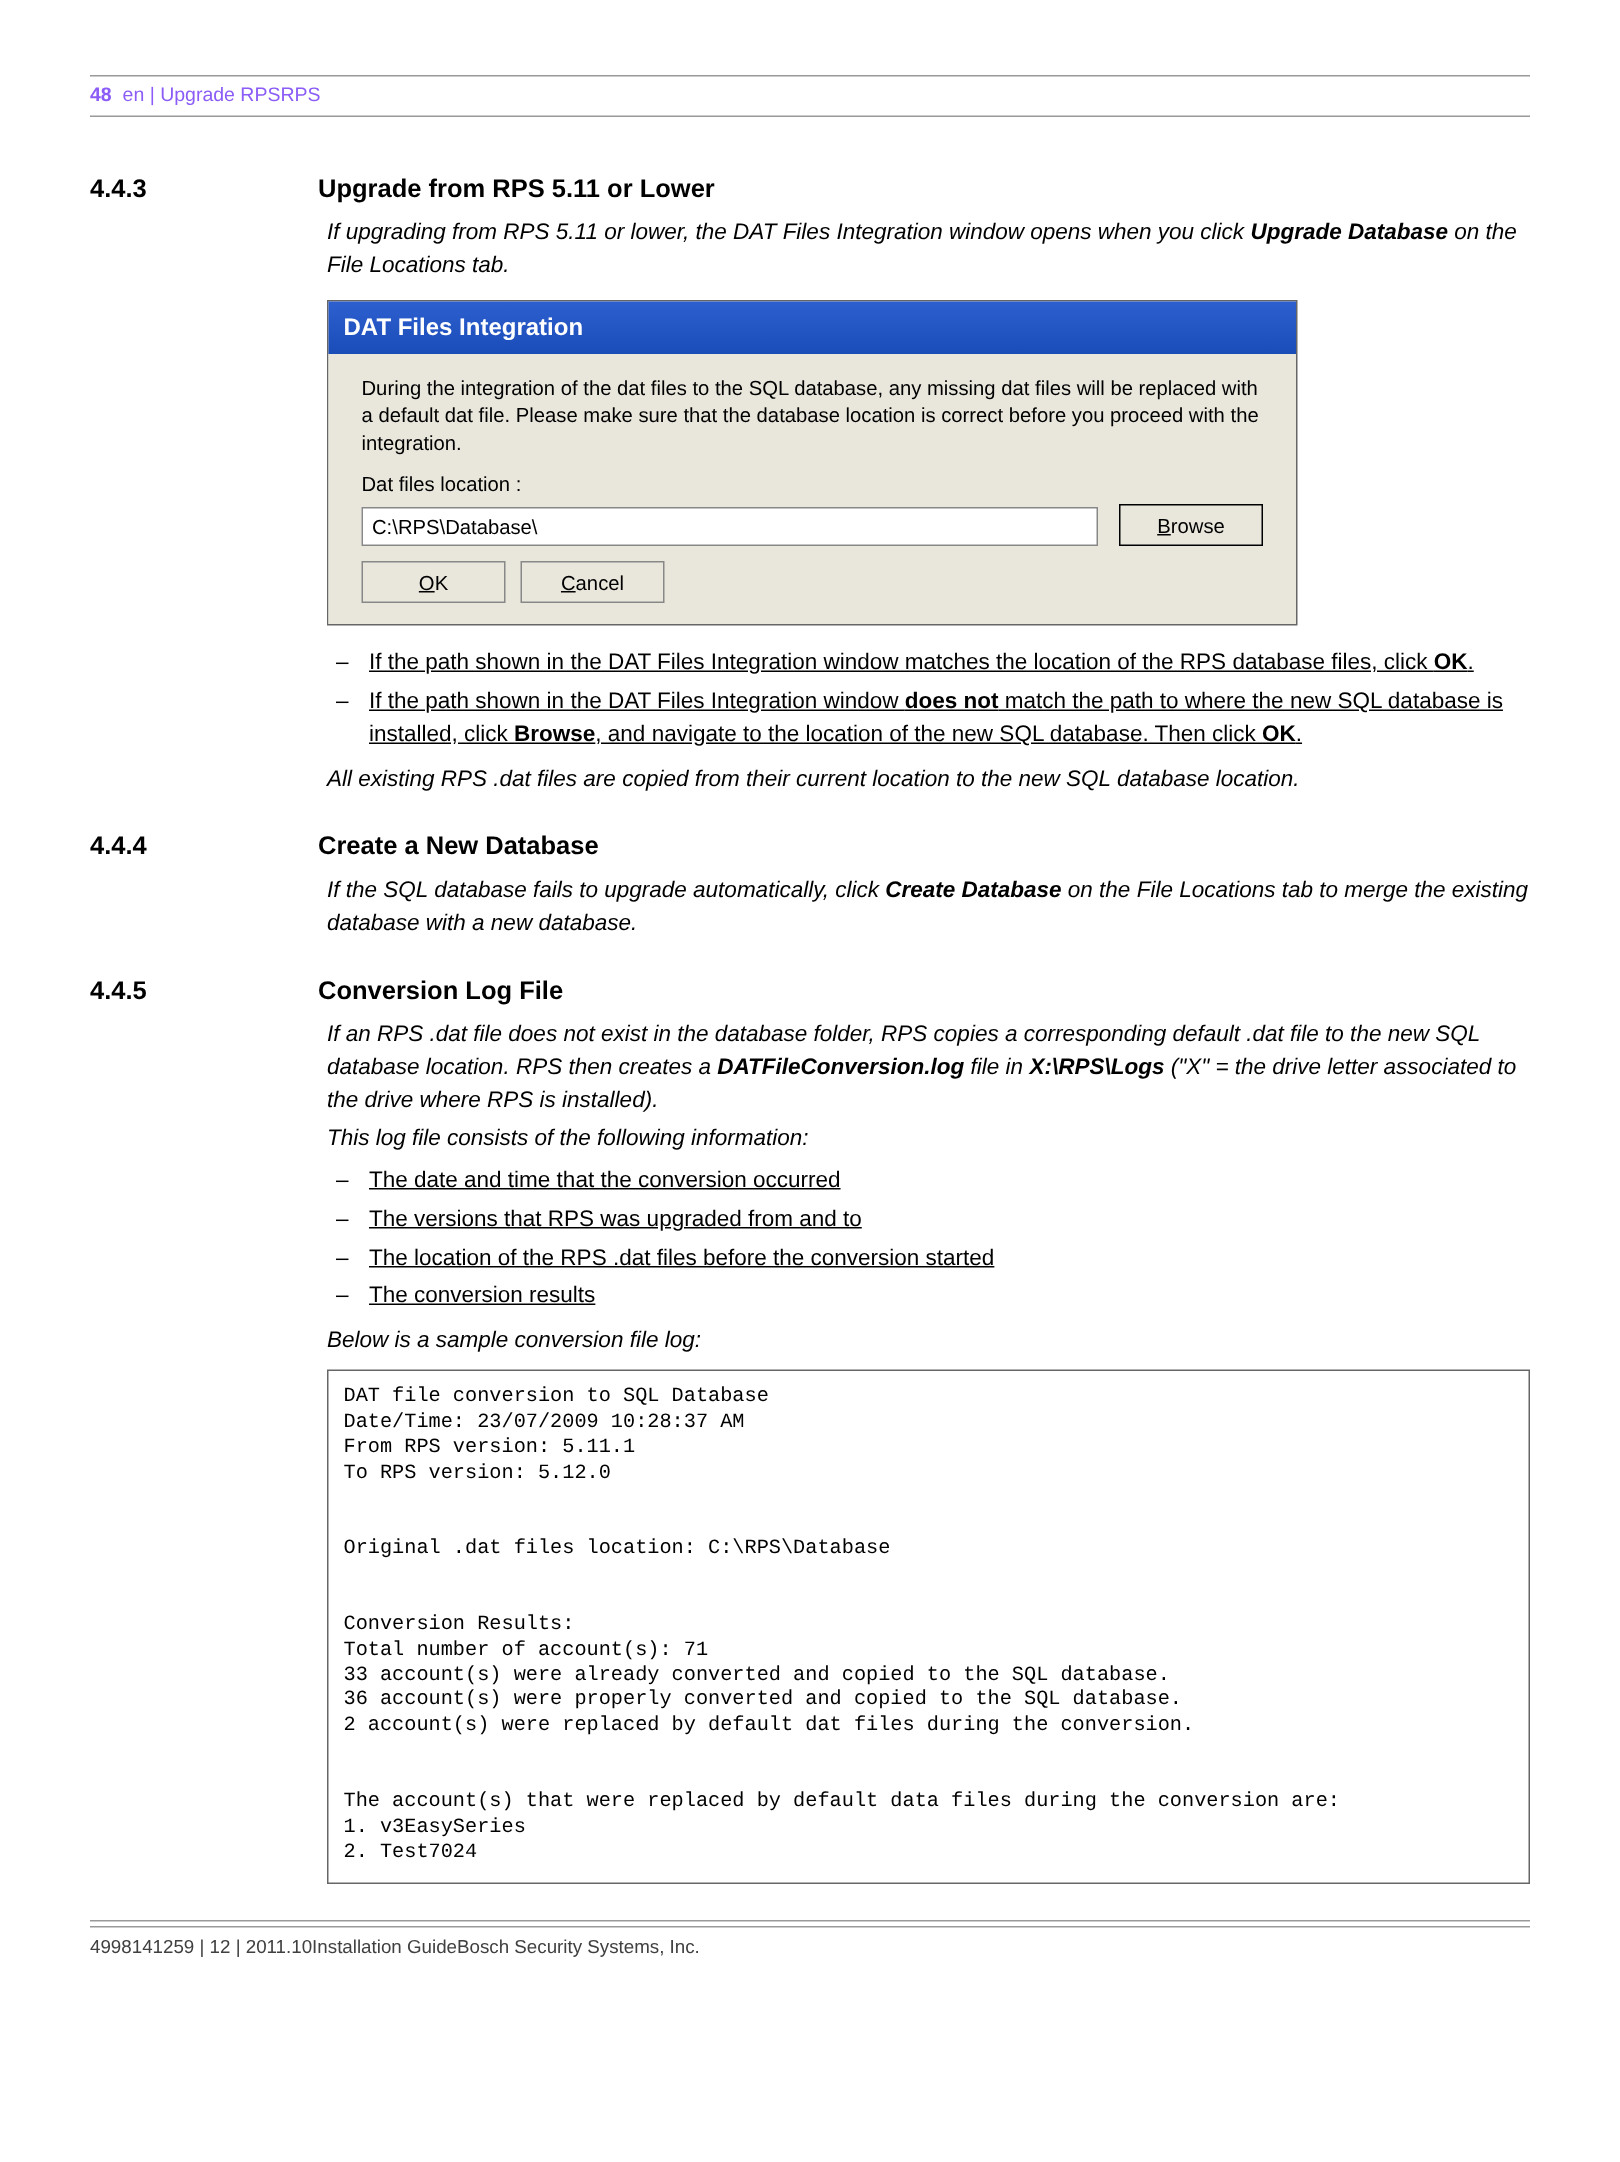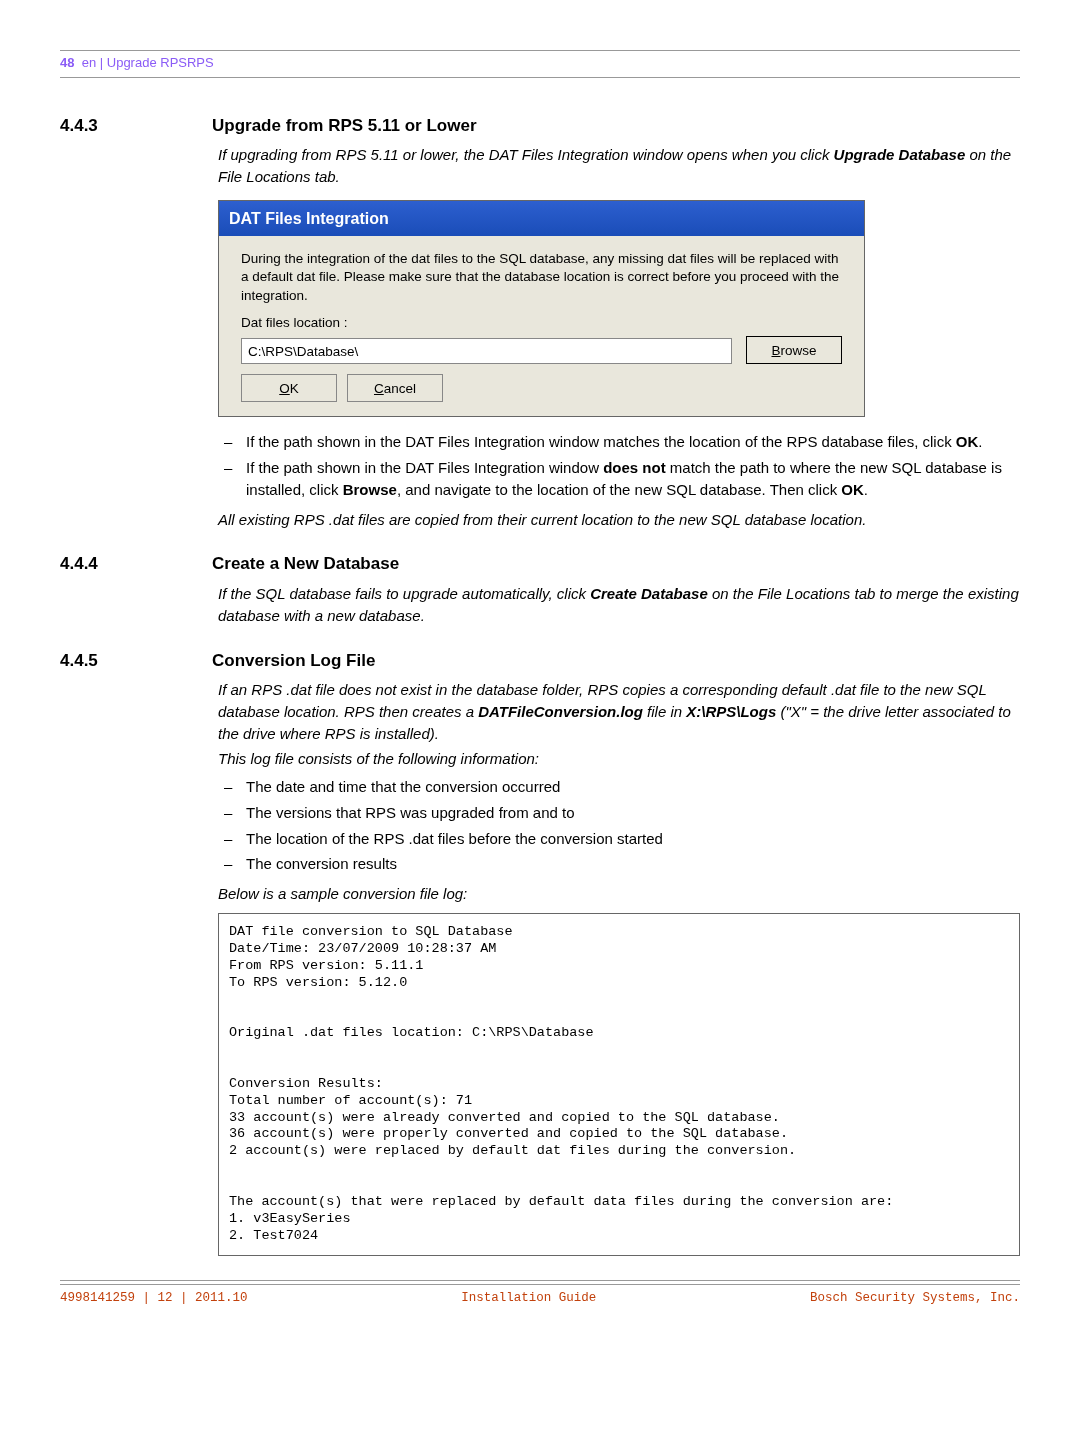--- a/index.html
+++ b/index.html
@@ -51,35 +51,35 @@
     width:96px; height:28px; border:1px solid #000; background:#e9e7dc;
     font-size:13.5px; text-align:center; cursor:pointer;
   }
   .dlg-btns { display:flex; gap:10px; }
   .dlg-btn {
     width:96px; height:28px; border:1px solid #888; background:#e9e7dc;
     font-size:13.5px; cursor:pointer;
   }
   .dlg-btn span, .browse-btn span { text-decoration: underline; }
 
-  ul.dash { list-style:none; margin: 6px 0 8px 0; }
+  ul.dash { list-style:none; margin: 6px 0 8px 0; text-decoration: underline; }
   ul.dash > li { position:relative; padding-left: 28px; margin-bottom: 4px; }
   ul.dash > li::before { content: "–"; position:absolute; left:6px; }
 
   .logbox {
     border:1px solid #666; padding:10px 10px;
     font-family: "Courier New", monospace;
     font-size: 13.5px; line-height: 1.25;
     white-space: pre; margin: 8px 0 10px 0;
     overflow-x:auto;
   }
 
   .footer { border-top:1px solid #999; margin-top: 24px; }
   .footer-rule2 { border-top:1px solid #999; margin-top:3px; }
-  .footer-row { display:flex; justify-content:space-between; font-size:12.5px; color:#c2410c; padding-top:4px;font-family:Liberation Mono, monospace; }
+  .footer-row { display:flex; font-size:12.5px; color:#404040; padding-top:4px; }
 </style>
 </head>
 <body>
 
 <div class="page">
 
   <div class="header-rule"></div>
   <div class="header-row">
     <div class="header-left">
       <b>48</b>&nbsp;&nbsp;<span>en | Upgrade RPS</span>

